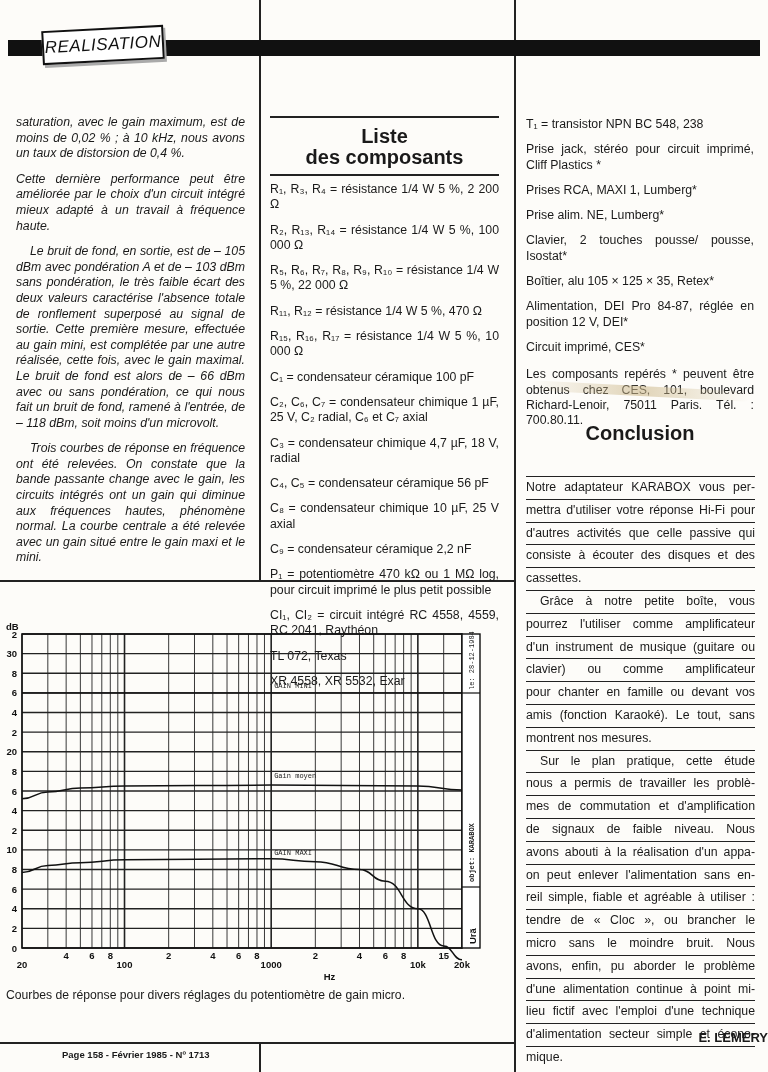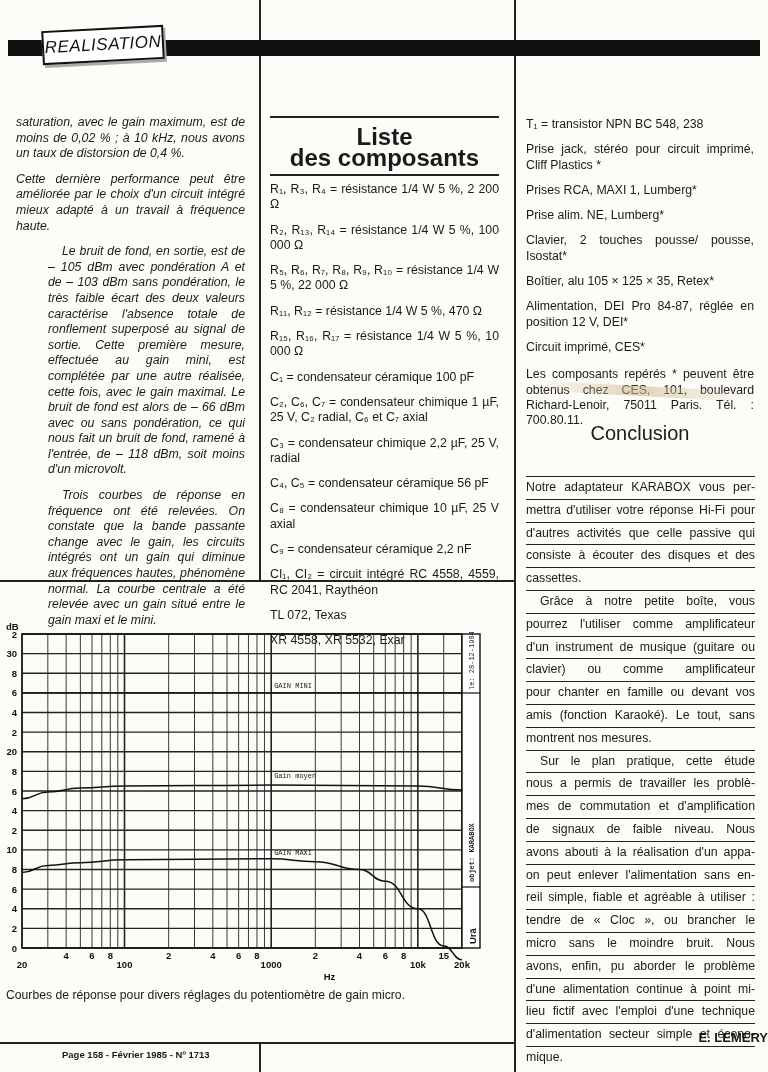--- a/index.html
+++ b/index.html
@@ -3,27 +3,27 @@
 <meta charset="utf-8">
 <style>
   html,body{margin:0;padding:0;}
   body{width:768px;height:1072px;position:relative;background:#fdfcf9;font-family:"Liberation Sans",sans-serif;color:#1a1a1a;overflow:hidden;}
   .vrule{position:absolute;width:1.5px;background:#222;}
   .hrule{position:absolute;height:1.5px;background:#222;}
   .banner-bar{position:absolute;left:8px;top:40px;width:752px;height:16px;background:#111;}
   .banner-tag{position:absolute;left:42px;top:28px;width:118px;height:30px;background:#fff;border:2px solid #111;transform:rotate(-3deg);box-shadow:2px 3px 0 #aaa;display:flex;align-items:center;justify-content:center;font-family:"Liberation Sans",sans-serif;font-style:italic;font-size:17px;letter-spacing:0.5px;color:#111;}
   .col{position:absolute;font-size:12.3px;line-height:15.6px;}
   .col p{margin:0 0 10px 0;text-align:justify;}
-  .col p.ind{text-indent:14px;margin-left:32px;}
+  .col p.ind{text-indent:14px;}
   .col1{left:16px;top:115px;width:229px;font-style:italic;}
   .col2{left:270px;top:116px;width:229px;}
   .col3{left:526px;top:117px;width:228px;}
-  .box-title{border-top:2px solid #222;border-bottom:2px solid #222;text-align:center;font-weight:bold;font-size:24px;line-height:21px;padding:8px 0 6px;margin-bottom:6px;}
+  .box-title{border-top:2px solid #222;border-bottom:2px solid #222;text-align:center;font-weight:bold;font-size:20px;line-height:21px;padding:8px 0 6px;margin-bottom:6px;}
   .comp{margin:0;font-size:12.3px;line-height:15.3px;text-align:justify;}
-  .conclusion-title{position:absolute;left:526px;top:422px;width:228px;text-align:center;font-weight:normal;font-size:20px;}
+  .conclusion-title{position:absolute;left:526px;top:422px;width:228px;text-align:center;font-weight:bold;font-size:20px;}
   .conc{position:absolute;left:526px;top:476px;width:229px;font-size:12.3px;}
   .conc .ln{border-top:1.5px solid #222;height:21.8px;line-height:21.8px;text-align:justify;text-align-last:justify;white-space:nowrap;overflow:hidden;}
   .conc .ln.last{text-align-last:left;}
   .conc .ln.ind{padding-left:14px;}
   .author{position:absolute;right:0;top:1030px;font-weight:bold;font-size:13px;}
   .stain{position:absolute;left:530px;top:386px;width:220px;height:10px;background:linear-gradient(90deg,rgba(210,190,150,0),rgba(205,185,140,0.6),rgba(210,190,150,0));transform:rotate(3deg);border-radius:5px;}
   .footer{position:absolute;left:14px;top:1049px;font-size:9.5px;font-weight:bold;padding-left:48px;}
   .caption{position:absolute;left:6px;top:988px;font-size:12.2px;}
   .chart-svg{position:absolute;left:0;top:615px;}
   .ax-lbl{font-family:"Liberation Sans",sans-serif;font-weight:bold;font-size:9.5px;fill:#111;}
@@ -53,24 +53,25 @@
     <div>Liste</div>
     <div>des composants</div>
   </div>
   <p class="comp">R₁, R₃, R₄ = résistance 1/4 W 5 %, 2 200 Ω</p>
   <p class="comp">R₂, R₁₃, R₁₄ = résistance 1/4 W 5 %, 100 000 Ω</p>
   <p class="comp">R₅, R₆, R₇, R₈, R₉, R₁₀ = résistance 1/4 W 5 %, 22 000 Ω</p>
   <p class="comp">R₁₁, R₁₂ = résistance 1/4 W 5 %, 470 Ω</p>
   <p class="comp">R₁₅, R₁₆, R₁₇ = résistance 1/4 W 5 %, 10 000 Ω</p>
   <p class="comp">C₁ = condensateur céramique 100 pF</p>
   <p class="comp">C₂, C₆, C₇ = condensateur chimique 1 µF, 25 V, C₂ radial, C₆ et C₇ axial</p>
-  <p class="comp">C₃ = condensateur chimique 2,2 µF, 25 V, radial</p>
+  <p class="comp">C₃ = condensateur chimique 4,7 µF, 18 V, radial</p>
   <p class="comp">C₄, C₅ = condensateur céramique 56 pF</p>
   <p class="comp">C₈ = condensateur chimique 10 µF, 25 V axial</p>
   <p class="comp">C₉ = condensateur céramique 2,2 nF</p>
+  <p class="comp">P₁ = potentiomètre 470 kΩ ou 1 MΩ log, pour circuit imprimé le plus petit possible</p>
   <p class="comp">CI₁, CI₂ = circuit intégré RC 4558, 4559, RC 2041, Raythéon</p>
   <p class="comp">TL 072, Texas</p>
   <p class="comp">XR 4558, XR 5532, Exar</p>
 </div>
 
 <div class="col col3">
   <p class="comp">T₁ = transistor NPN BC 548, 238</p>
   <p class="comp">Prise jack, stéréo pour circuit imprimé, Cliff Plastics *</p>
   <p class="comp">Prises RCA, MAXI 1, Lumberg*</p>
   <p class="comp">Prise alim. NE, Lumberg*</p>

